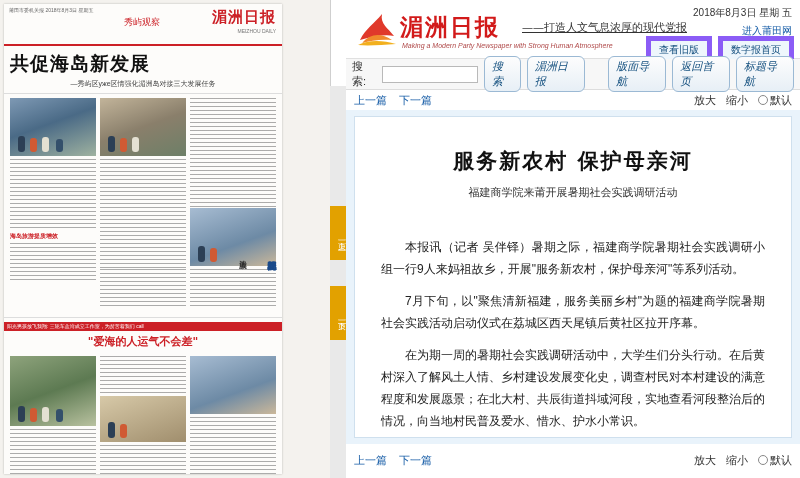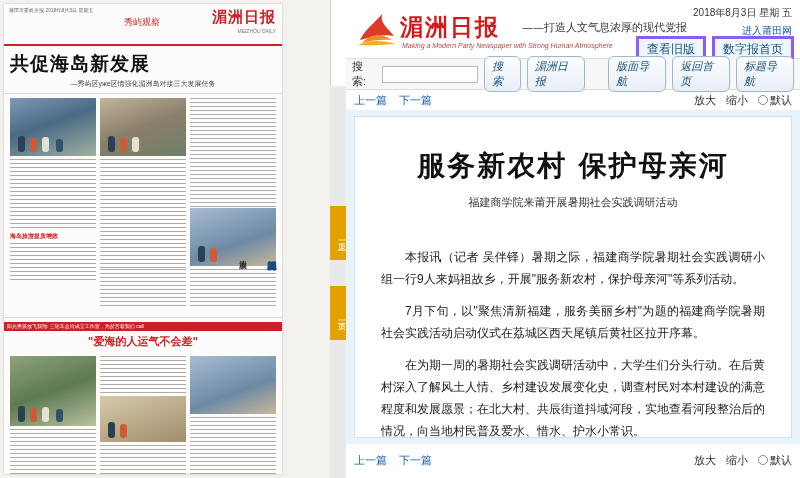--- a/index.html
+++ b/index.html
@@ -111,34 +111,35 @@
     position:absolute;left:10px;top:10px;width:42px;height:36px;
   }
   .logo-text{
     position:absolute;left:54px;top:12px;
     font-family:"DejaVu Serif",serif;font-size:23px;font-weight:bold;color:#d21a1a;
     letter-spacing:2px;
   }
   .logo-dash{
     position:absolute;left:176px;top:20px;font-size:11px;color:#333;
     font-family:"DejaVu Serif",serif;
+    text-decoration:underline;
   }
   .logo-en{
     position:absolute;left:56px;top:42px;font-size:7px;color:#b04a4a;font-style:italic;
   }
   .head-date{
     position:absolute;right:8px;top:6px;font-size:10px;color:#333;
   }
   .head-link{
     position:absolute;right:8px;top:24px;font-size:10px;color:#1a5fa8;
   }
   .head-btns{position:absolute;right:6px;top:36px;display:flex;gap:6px;}
   .hbtn{
-    border:3px solid #8b5cf6;background:#eef6fc;color:#15507f;
-    font-size:12px;padding:2px 8px;border-radius:0;cursor:pointer;
+    border:5px solid #8b5cf6;background:#eef6fc;color:#15507f;
+    font-size:10px;padding:2px 8px;border-radius:0;cursor:pointer;
   }
 
   .searchbar{
     position:relative;height:30px;background:#f7f7f7;border-bottom:1px solid #ddd;
     display:flex;align-items:center;padding:0 6px;gap:6px;
   }
   .searchbar .lbl{font-size:11px;color:#333;}
   .searchbar input{
     width:96px;height:17px;border:1px solid #b9b9b9;background:#fff;font-size:11px;
     padding:0 3px;box-sizing:border-box;
@@ -162,21 +163,21 @@
 
   .article-wrap{
     position:absolute;left:0;right:0;top:110px;bottom:34px;
     background:#e9f3fb;padding:6px 8px;box-sizing:border-box;
   }
   .article{
     background:#fff;border:1px solid #cfe0ee;height:100%;box-sizing:border-box;
     padding:16px 26px;overflow:hidden;
   }
   .art-title{
-    text-align:center;font-family:"DejaVu Serif",serif;font-size:28px;font-weight:bold;
+    text-align:center;font-family:"DejaVu Serif",serif;font-size:21px;font-weight:bold;
     color:#111;letter-spacing:2px;margin:14px 0 10px;
   }
   .art-sub{
     text-align:center;font-size:11px;color:#333;margin-bottom:36px;
   }
   .art-p{
     font-size:12px;line-height:22px;color:#222;text-indent:2em;margin:0 0 10px;
     text-align:justify;
   }
   .botrow{

